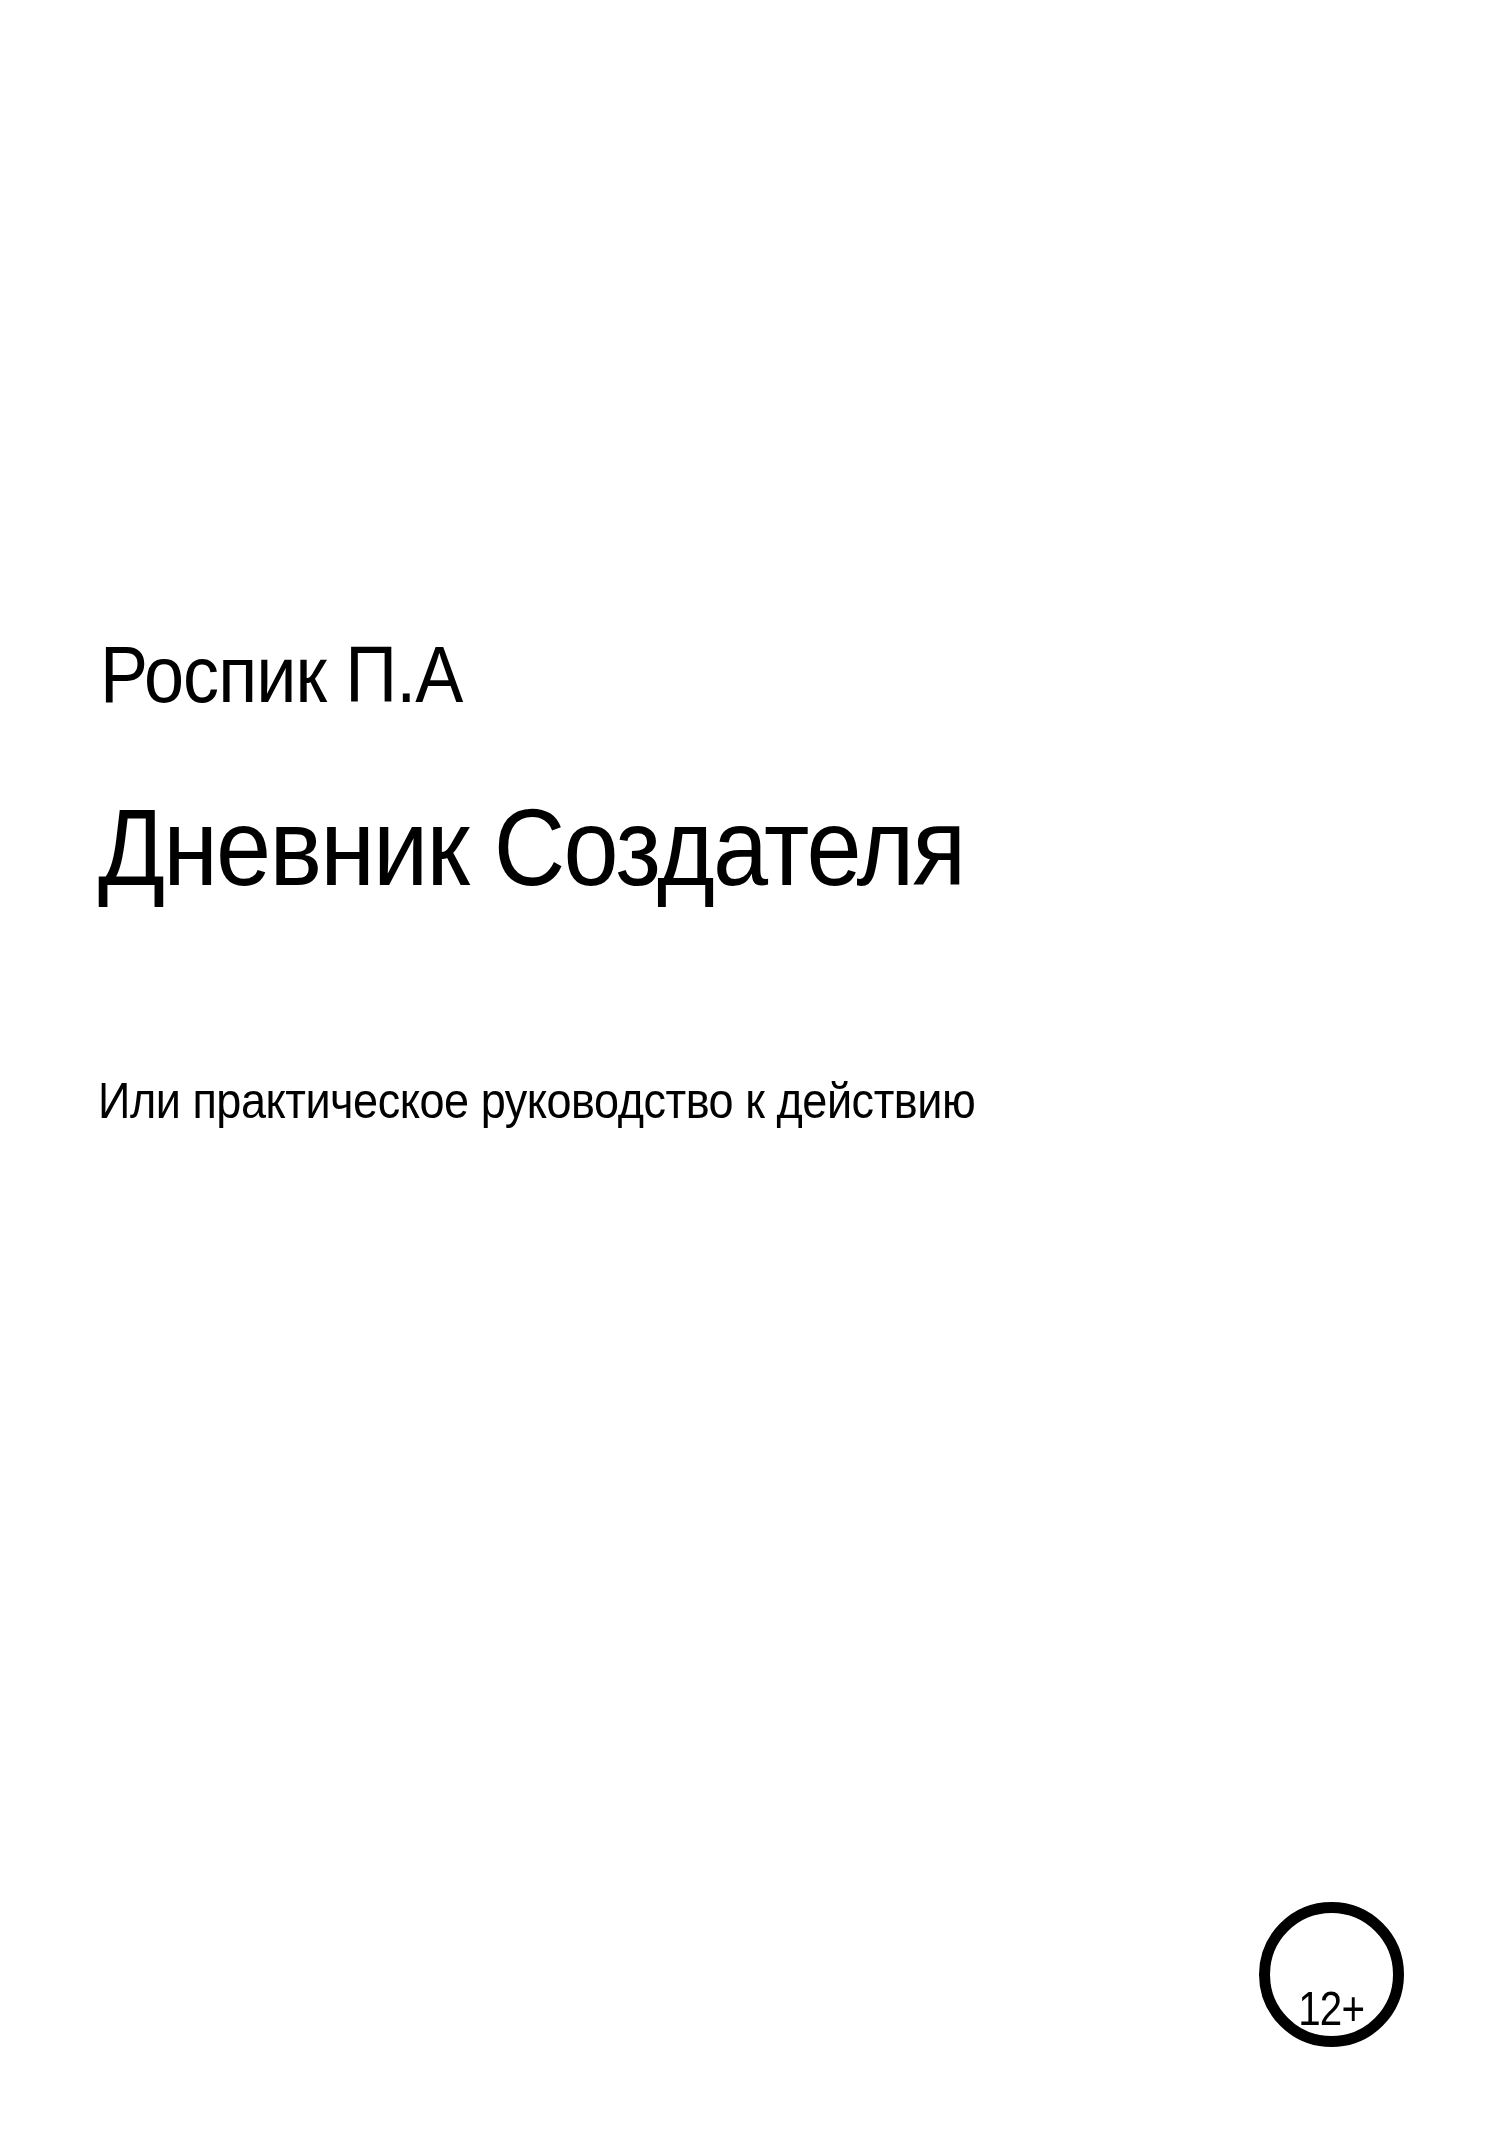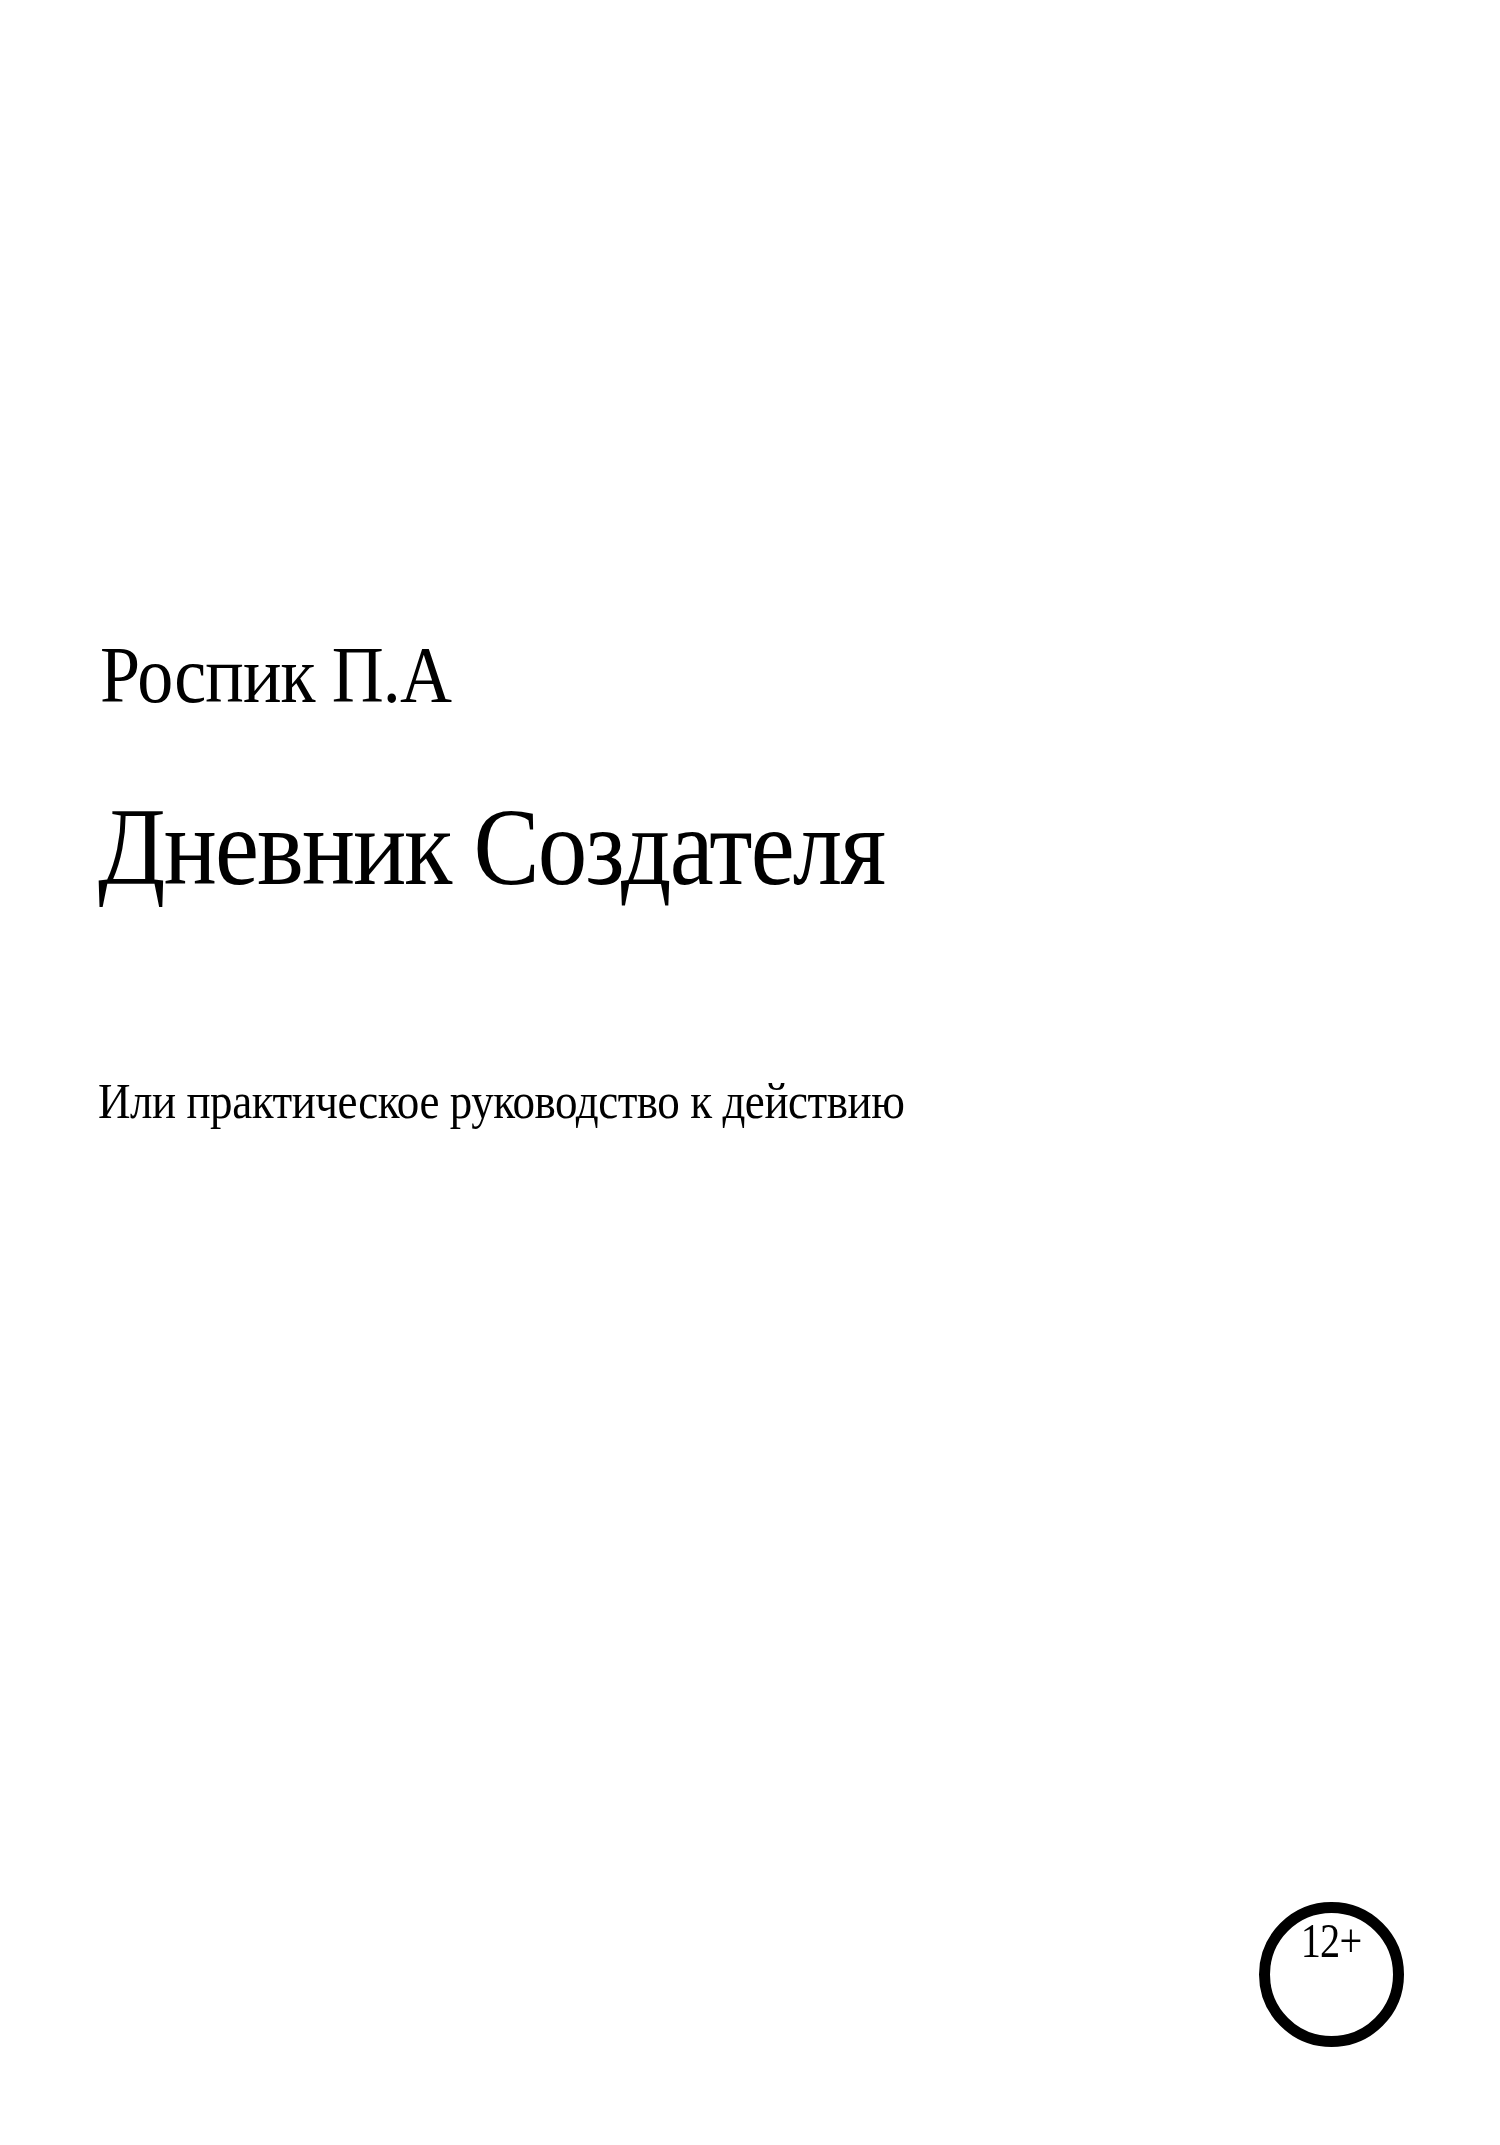--- a/index.html
+++ b/index.html
@@ -6,21 +6,21 @@
     margin: 0;
     padding: 0;
     background: #ffffff;
   }
   .cover {
     position: relative;
     width: 1500px;
     height: 2145px;
     background: #ffffff;
     overflow: hidden;
-    font-family: Liberation Serif, serif;
+    font-family: Liberation Sans, sans-serif;
     color: #000000;
   }
   .txt {
     position: absolute;
     white-space: nowrap;
     line-height: 1;
     transform: scaleX(0.9);
     transform-origin: left top;
     color: #000000;
   }
@@ -44,21 +44,21 @@
   }
   .age-badge {
     position: absolute;
     left: 1259px;
     top: 1902px;
     width: 123px;
     height: 123px;
     border: 11px solid #000000;
     border-radius: 50%;
     display: flex;
-    align-items: flex-start;
+    align-items: flex-end;
     justify-content: center;
   }
   .age-badge-label {
     font-size: 48px;
     letter-spacing: -1px;
     transform: scaleX(0.84);
     transform-origin: center;
     font-weight: 400;
     color: #000000;
   }

